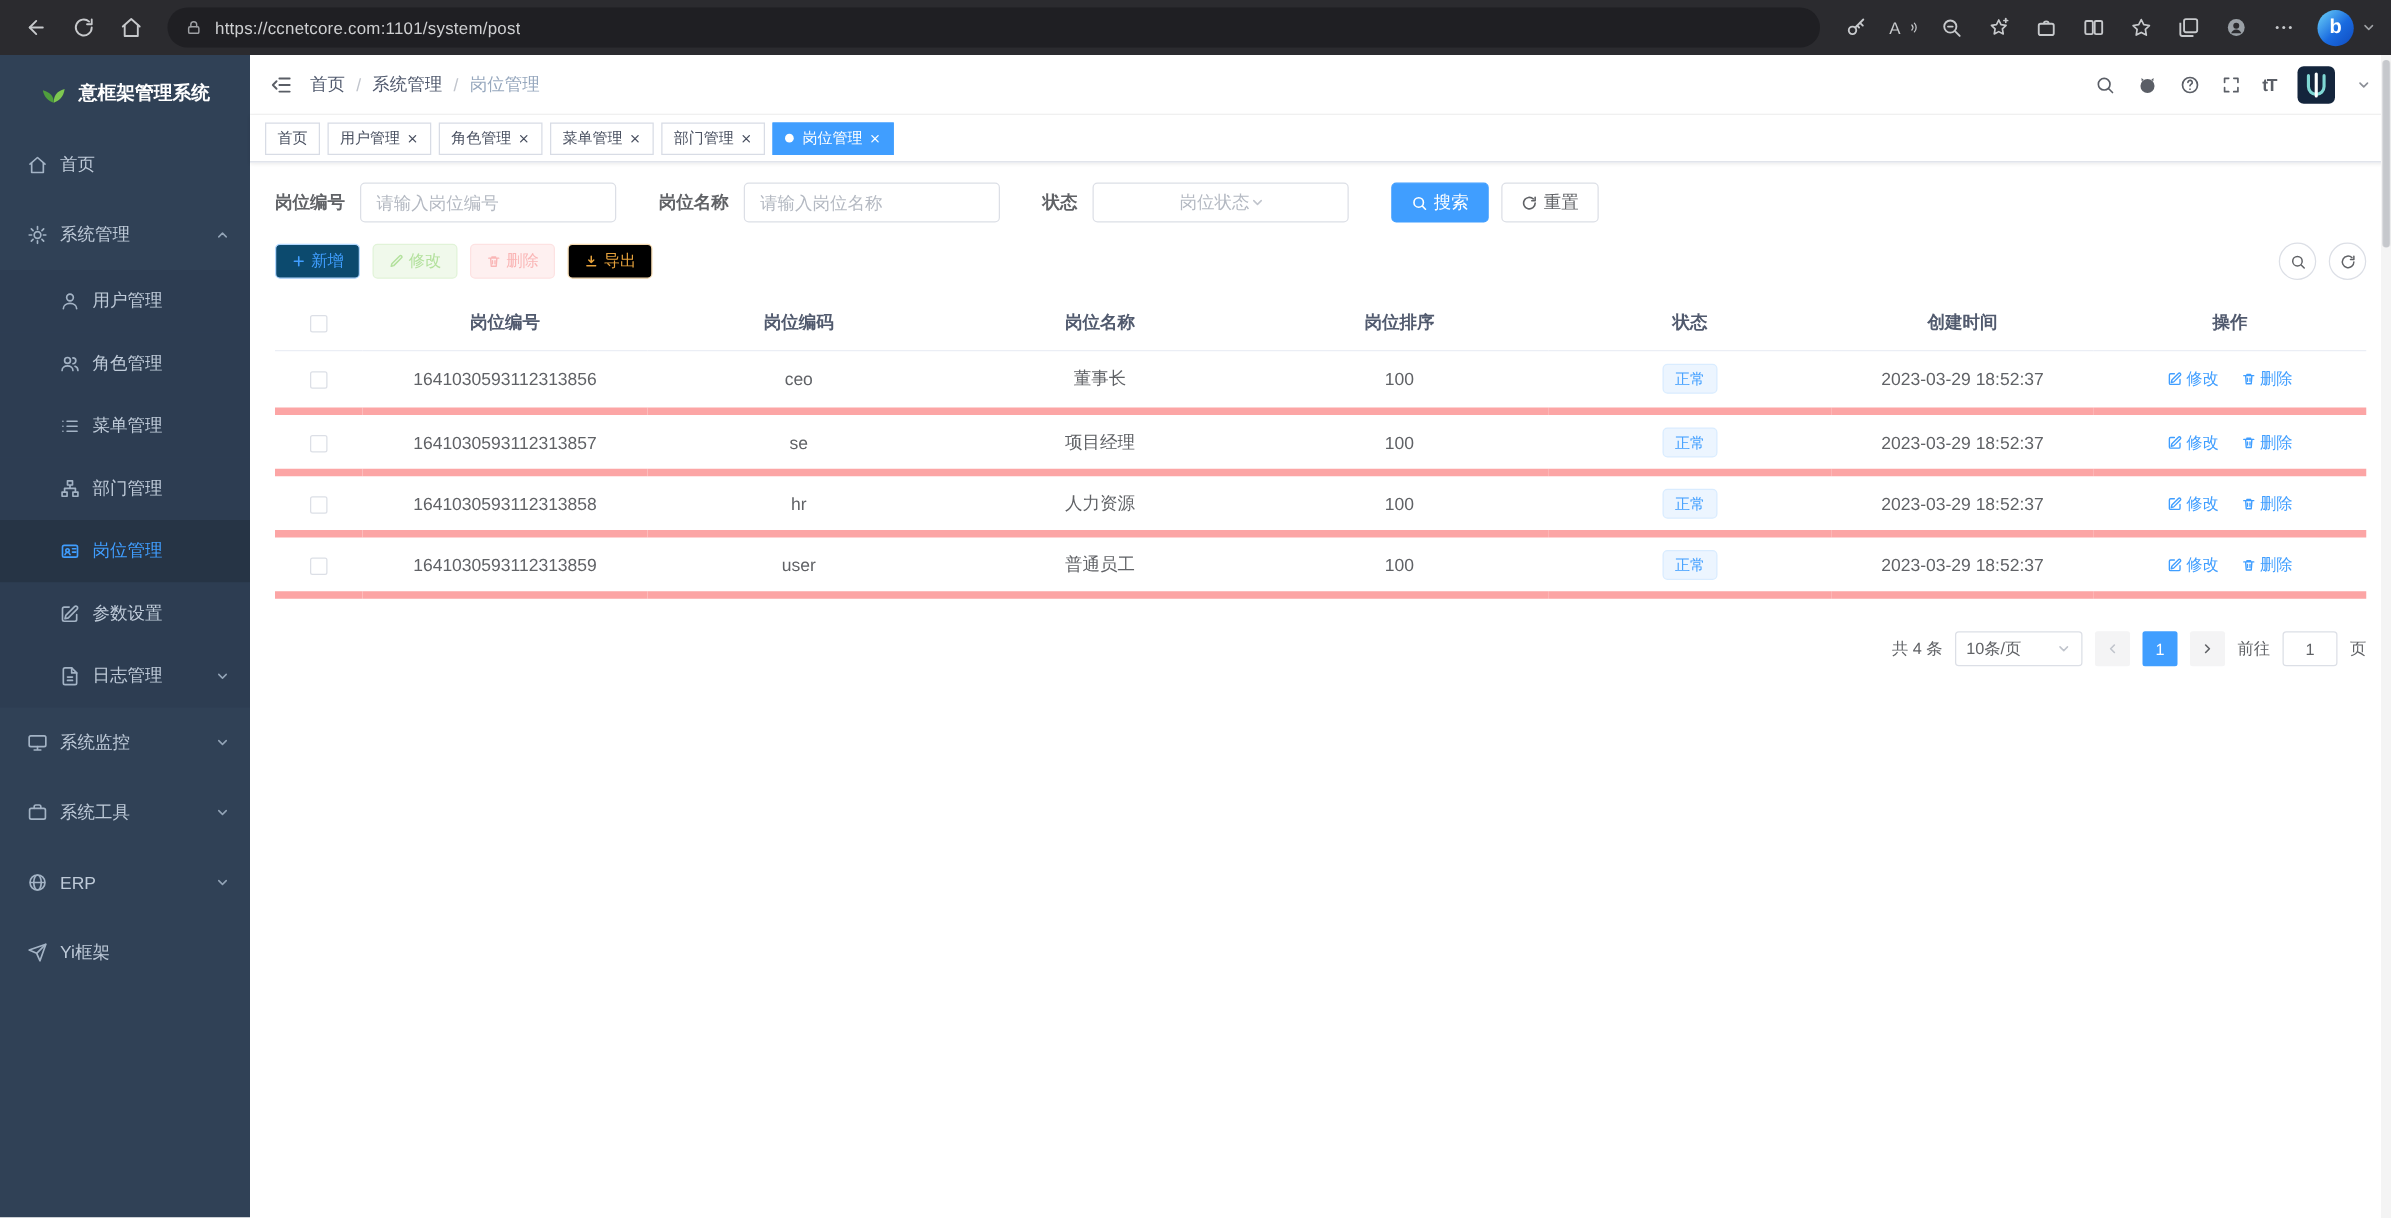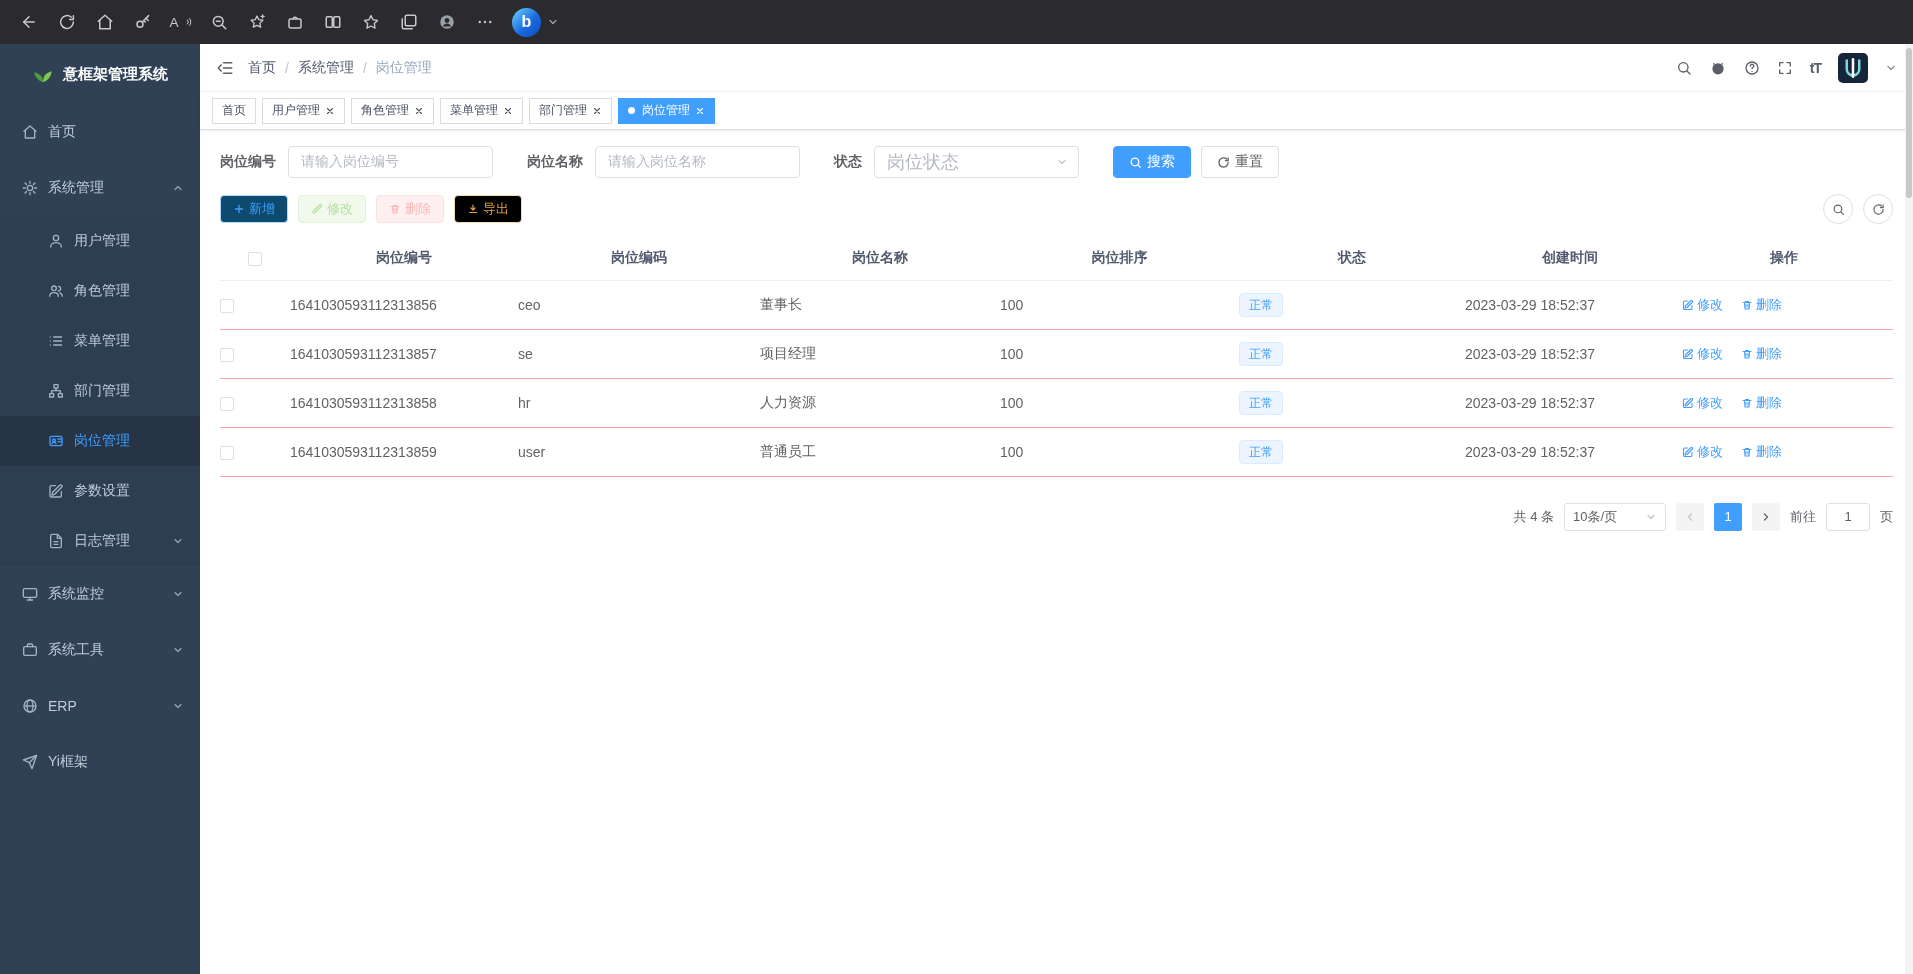--- a/index.html
+++ b/index.html
@@ -48,39 +48,39 @@
 .tab{height:26px;display:inline-flex;align-items:center;gap:5px;padding:0 9px;border:1px solid #d8dce5;background:#fff;color:#495060;font-size:12px;cursor:pointer;white-space:nowrap}
 .tab .x{color:inherit;cursor:pointer}
 .tab.active{background:#409eff;border-color:#409eff;color:#fff}
 .tab.active::before{content:"";width:7px;height:7px;border-radius:50%;background:#fff;margin-right:2px}
 
 
 .content{flex:1;padding:16px 20px;position:relative;overflow:hidden}
 .search-row{display:flex;align-items:center;margin-bottom:16px}
 .sgroup{display:flex;align-items:center;margin-right:34px}
 .sgroup label{font-weight:bold;color:#606266;font-size:14px;margin-right:12px;white-space:nowrap}
-.inp{width:205px;height:32px;border:1px solid #dcdfe6;border-radius:4px;padding:0 12px;font-size:14px;color:#606266;outline:none;background:#fff;font-family:Liberation Serif, serif}
+.inp{width:205px;height:32px;border:1px solid #dcdfe6;border-radius:4px;padding:0 12px;font-size:14px;color:#606266;outline:none;background:#fff;font-family:Liberation Sans, sans-serif}
 .inp::placeholder{color:#b4b9c2}
-.sel{width:205px;height:32px;border:1px solid #dcdfe6;border-radius:4px;padding:0 10px 0 12px;display:flex;align-items:center;justify-content:space-between;color:#b4b9c2;font-size:18px;background:#fff;cursor:pointer}
+.sel{width:205px;height:32px;border:1px solid #dcdfe6;border-radius:4px;padding:0 10px 0 12px;display:flex;align-items:center;justify-content:center;color:#b4b9c2;font-size:14px;background:#fff;cursor:pointer}
 .sel .icon{color:#c0c4cc}
 .btn{height:32px;display:inline-flex;align-items:center;gap:5px;padding:0 15px;border-radius:4px;font-size:14px;border:1px solid #dcdfe6;background:#fff;color:#606266;cursor:pointer;font-family:inherit;margin-right:10px}
 .btn-primary{background:#409eff;border-color:#409eff;color:#fff}
 
 .toolbar-row{display:flex;align-items:center;margin-bottom:12px}
 .sbtn{height:28px;display:inline-flex;align-items:center;gap:4px;padding:0 12px;border-radius:4px;font-size:13px;margin-right:10px;border:1px solid;cursor:pointer;font-family:inherit;background:#fff}
 .sbtn-add{color:#409eff;background:#0c4a6e;border-color:#b3d8ff}
 .sbtn-edit{color:#b3e19d;background:#f0f9eb;border-color:#e1f3d8;cursor:not-allowed}
 .sbtn-del{color:#fab6b6;background:#fef0f0;border-color:#fde2e2;cursor:not-allowed}
 .sbtn-exp{color:#e6a23c;background:#000000;border-color:#f5dab1}
 .tool-circles{margin-left:auto;display:flex;gap:10px}
 .cbtn{width:30px;height:30px;border-radius:50%;border:1px solid #dcdfe6;background:#fff;color:#606266;display:flex;align-items:center;justify-content:center;cursor:pointer}
 
 table{width:100%;border-collapse:collapse;table-layout:fixed}
 th{height:44px;font-size:14px;font-weight:bold;color:#515a6e;border-bottom:1px solid #ebeef5;text-align:center}
-td{height:49px;font-size:14px;color:#606266;border-bottom:1px solid #fca5a5;text-align:left;white-space:nowrap}
+td{height:49px;font-size:14px;color:#606266;border-bottom:6px solid #fca5a5;text-align:center;white-space:nowrap}
 .cb{width:14px;height:14px;border:1px solid #dcdfe6;border-radius:2px;display:inline-block;background:#fff;vertical-align:middle;cursor:pointer}
 .tag{display:inline-block;height:24px;line-height:22px;padding:0 9px;background:#ecf5ff;border:1px solid #d9ecff;color:#409eff;font-size:12px;border-radius:4px}
 .act{color:#409eff;font-size:13px;display:inline-flex;align-items:center;gap:3px;margin:0 7px;cursor:pointer;text-decoration:none}
 
 .pagination{display:flex;align-items:center;justify-content:flex-end;gap:10px;margin-top:26px;font-size:13px;color:#606266}
 .psel{width:102px;height:28px;border:1px solid #dcdfe6;border-radius:3px;display:flex;align-items:center;justify-content:space-between;padding:0 8px;color:#606266;cursor:pointer}
 .psel .icon{color:#c0c4cc}
 .pbtn{width:28px;height:28px;border-radius:2px;background:#f4f4f5;color:#606266;display:flex;align-items:center;justify-content:center;cursor:pointer}
 .pbtn.disabled{color:#c0c4cc}
 .pcur{width:28px;height:28px;border-radius:2px;background:#409eff;color:#fff;display:flex;align-items:center;justify-content:center;font-size:13px;cursor:pointer}
@@ -105,20 +105,29 @@
         <path d="M20.5 3.5v5h-5"></path>
       </svg>
     </span>
   <span class="bbtn">
       <svg viewBox="0 0 24 24" fill="none" stroke="currentColor" stroke-width="2" stroke-linecap="round" stroke-linejoin="round">
         <path d="M3 11l9-8 9 8"></path>
         <path d="M5 9.5V21h14V9.5"></path>
       </svg>
     </span>
 
+  <div class="abar">
+    <span class="icon i14">
+        <svg viewBox="0 0 24 24" fill="none" stroke="currentColor" stroke-width="2" stroke-linecap="round" stroke-linejoin="round">
+          <rect x="5" y="11" width="14" height="9" rx="2"></rect>
+          <path d="M8 11V8a4 4 0 0 1 8 0v3"></path>
+        </svg>
+      </span>
+    <span class="url">https://ccnetcore.com:1101/system/post</span>
+  </div>
 
   <span class="bbtn">
       <svg viewBox="0 0 24 24" fill="none" stroke="currentColor" stroke-width="2" stroke-linecap="round" stroke-linejoin="round">
         <circle cx="8" cy="15" r="4"></circle>
         <path d="M11 12l8.5-8.5"></path>
         <path d="M16 7l3 3"></path>
         <path d="M13 10l2 2"></path>
       </svg>
     </span>
   <span class="bbtn ra">

